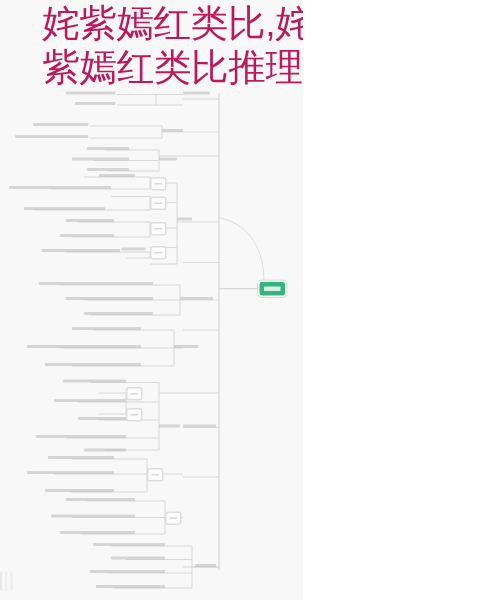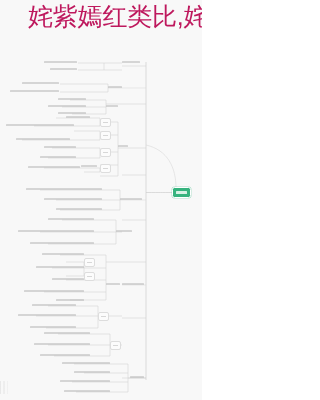--- a/index.html
+++ b/index.html
@@ -345,15 +345,16 @@
 
     <div id="root-node">
         <i></i>
       </div>
 
     <div id="edge-artifact"></div>
   </div>
 
   <div id="title-overlay">
     <span class="line">姹紫嫣红类比,姹</span>
+    <span class="line">紫嫣红类比推理</span>
   </div>
 
 </div>
 
 </body></html>

